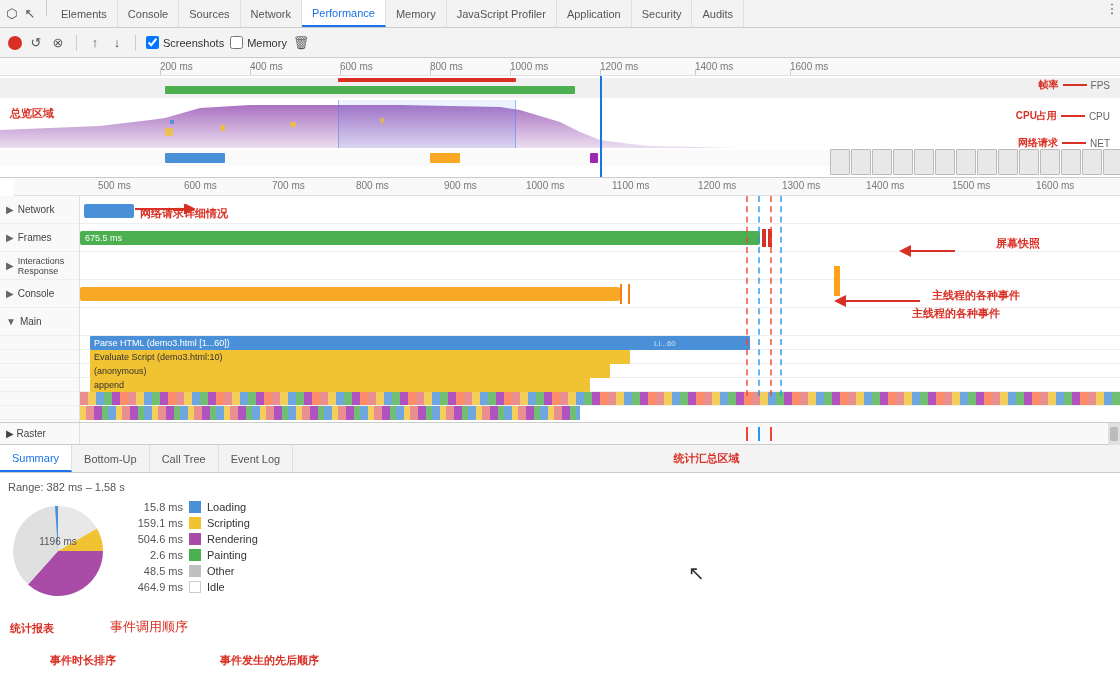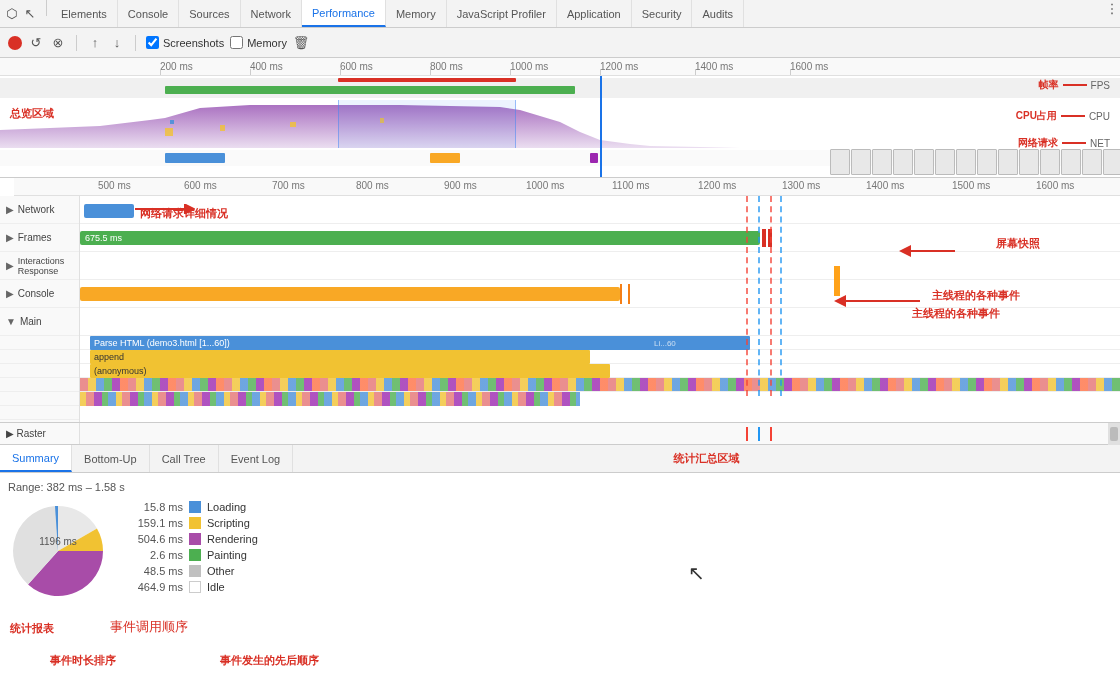--- a/index.html
+++ b/index.html
@@ -319,30 +319,35 @@
           <div style="position:absolute;top:0;left:10px;width:660px;height:14px;background:#4a90d9;border-radius:1px;display:flex;align-items:center;padding:0 4px;overflow:hidden">
             <span style="font-size:9px;color:#fff;white-space:nowrap">Parse HTML (demo3.html [1...60])</span>
           </div>
           <div style="position:absolute;top:0;left:572px;width:40px;height:14px;background:#4a90d9;opacity:0.7;border-radius:1px;display:flex;align-items:center;padding:0 2px">
             <span style="font-size:8px;color:#fff">Li...60</span>
           </div>
 
           <div style="position:absolute;top:-30px;right:120px;color:#d93025;font-size:11px;font-weight:bold;white-space:nowrap">主线程的各种事件</div>
         </div>
 
+        <div style="height:14px;border-bottom:1px solid #eee;position:relative">
+          <div style="position:absolute;top:0;left:10px;width:540px;height:14px;background:#f1c232;border-radius:1px;display:flex;align-items:center;padding:0 4px;overflow:hidden">
+            <span style="font-size:9px;color:#333;white-space:nowrap">Evaluate Script (demo3.html:10)</span>
+          </div>
+        </div>
+
+        <div style="height:14px;border-bottom:1px solid #eee;position:relative">
+          <div style="position:absolute;top:0;left:10px;width:520px;height:14px;background:#f1c232;border-radius:1px;display:flex;align-items:center;padding:0 4px;overflow:hidden">
+            <span style="font-size:9px;color:#333;white-space:nowrap">(anonymous)</span>
+          </div>
+        </div>
 
         <div style="height:14px;border-bottom:1px solid #eee;position:relative">
           <div style="position:absolute;top:0;left:10px;width:500px;height:14px;background:#f1c232;border-radius:1px;display:flex;align-items:center;padding:0 4px;overflow:hidden">
             <span style="font-size:9px;color:#333;white-space:nowrap">append</span>
-          </div>
-        </div>
-
-        <div style="height:14px;border-bottom:1px solid #eee;position:relative">
-          <div style="position:absolute;top:0;left:10px;width:520px;height:14px;background:#f1c232;border-radius:1px;display:flex;align-items:center;padding:0 4px;overflow:hidden">
-            <span style="font-size:9px;color:#333;white-space:nowrap">(anonymous)</span>
           </div>
         </div>
 
         <div style="height:14px;border-bottom:1px solid #eee;position:relative;overflow:hidden">
           <div style="position:absolute;top:0;left:0;right:0;height:14px;background:repeating-linear-gradient(90deg,#e57373 0px,#e57373 8px,#f1c232 8px,#f1c232 16px,#4a90d9 16px,#4a90d9 24px,#4caf50 24px,#4caf50 32px,#9c27b0 32px,#9c27b0 40px,#ff7043 40px,#ff7043 48px,#e57373 48px);opacity:0.8"></div>
         </div>
         <div style="height:14px;position:relative;overflow:hidden">
           <div style="position:absolute;top:0;left:0;width:500px;height:14px;background:repeating-linear-gradient(90deg,#f1c232 0px,#f1c232 6px,#e57373 6px,#e57373 14px,#9c27b0 14px,#9c27b0 22px,#4caf50 22px,#4caf50 28px,#4a90d9 28px,#4a90d9 36px);opacity:0.8"></div>
         </div>
 

